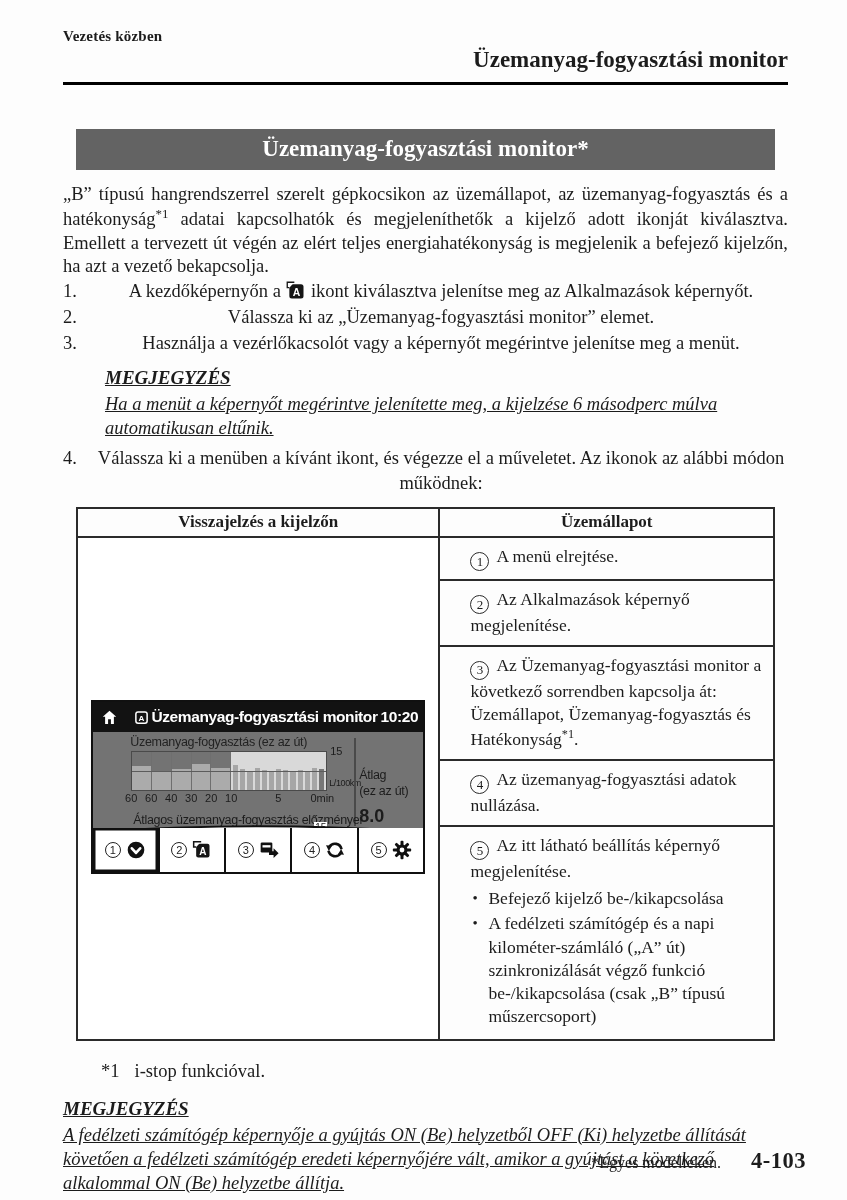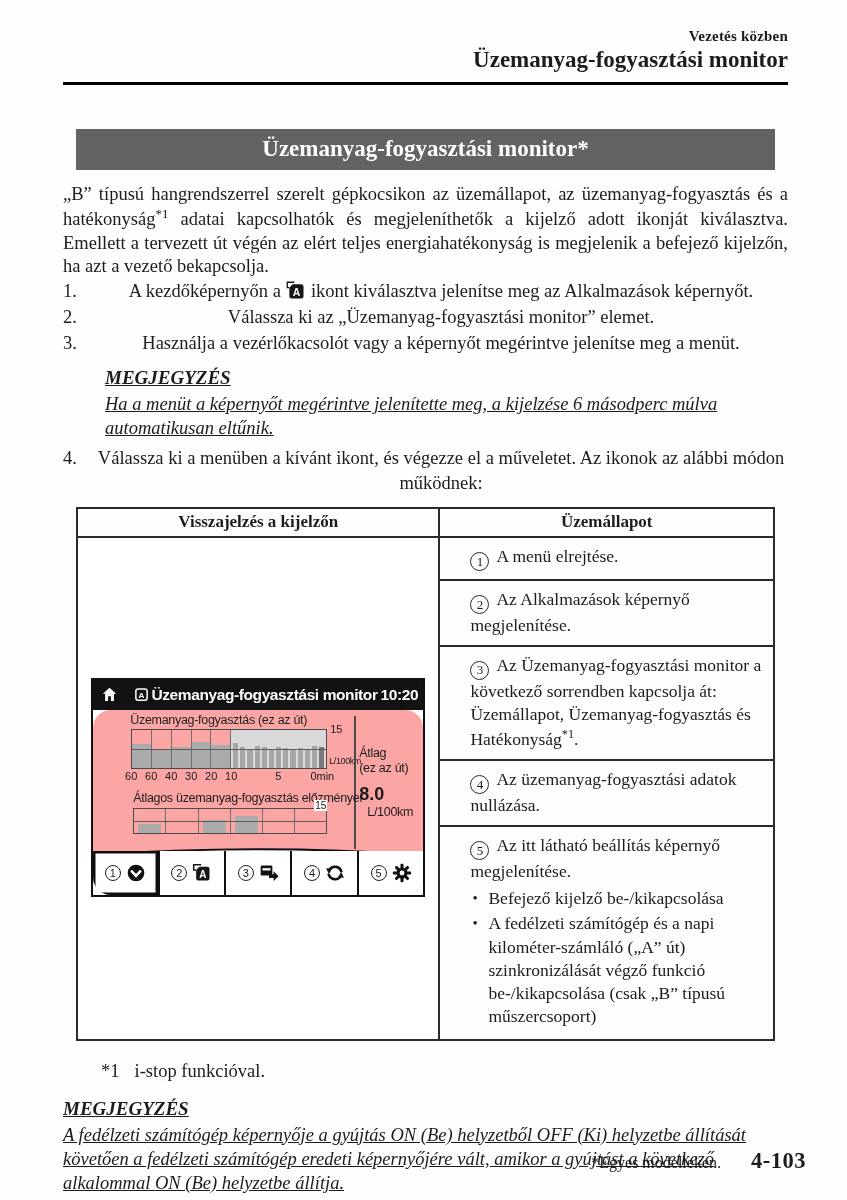--- a/index.html
+++ b/index.html
@@ -2,21 +2,21 @@
 <html><head>
 <meta charset="utf-8">
 <style>
   * { margin:0; padding:0; box-sizing:border-box; }
   html,body { background:#e8e8e8; }
   .page { width:847px; height:1200px; position:relative; background:#fdfdfd;
           font-family:"Liberation Serif", serif; color:#1c1c1c; margin:0 auto; overflow:hidden; }
   .content { padding:28px 59px 0 63px; }
 
   
-  .eyebrow { text-align:right; font-size:15px; font-weight:bold; letter-spacing:.2px; }
+  .eyebrow { font-size:15px; font-weight:bold; letter-spacing:.2px; }
   .htitle  { text-align:right; font-size:23px; font-weight:bold; margin-top:2px; margin-bottom:9px; }
   .rule    { border:none; border-top:3px solid #000; height:0; }
 
   
   .banner { margin:44px 13px 0 13px; background:#636363; color:#fff; text-align:center;
             font-size:23px; font-weight:bold; padding:7px 0 8px 0; }
 
   
   .intro { margin:13px 0 0 0; font-size:18.5px; line-height:1.26; text-align:justify; }
   sup.s { font-size:70%; vertical-align:super; }
@@ -47,21 +47,21 @@
 
   
   .screen { display:inline-block; width:334px; border:2px solid #101010; background:#fff;
             font-family:"Liberation Sans", sans-serif; text-align:left; }
   .tbar { height:30px; background:#121212; color:#fff; display:flex; align-items:center; padding:0 5px; }
   .tbar-home { width:17px; height:17px; margin-left:3px; }
   .tbar-spacer { flex:1; }
   .tbar-apps { width:15px; height:15px; margin-right:2px; }
   .tbar-title { font-weight:bold; font-size:15.5px; letter-spacing:-0.4px; white-space:nowrap; }
   .tbar-time { font-weight:bold; font-size:15.5px; margin-left:3px; letter-spacing:-0.4px; }
-  .sbody { position:relative; height:185px; background:#fca5a5; overflow:hidden;border-radius:18px; }
+  .sbody { position:relative; height:140px; background:#737373; overflow:hidden; }
 
   .c1-title { position:absolute; left:37px; top:3px; font-size:12.5px; color:#222; white-space:nowrap; letter-spacing:-0.3px; }
   .c1-plot  { position:absolute; left:38px; top:19px; width:196px; height:40px; border:1px solid #4a4a4a; display:flex; }
   .c1-left  { width:51%; height:100%; display:flex; }
   .wcol { flex:1; border-right:1px solid #6f6f6f; position:relative; }
   .wcol .bar { position:absolute; bottom:0; left:0; right:0; background:#ababab; }
   .c1-right { flex:1; background:#d9d9d9; display:flex; align-items:flex-end; gap:2px; padding:0 2px; }
   .nbar { flex:1; background:#a6a6a6; }
   .nbar.last { background:#777; }
   .c1-mid { position:absolute; left:0; right:0; top:50%; border-top:1px solid #5c5c5c; }

